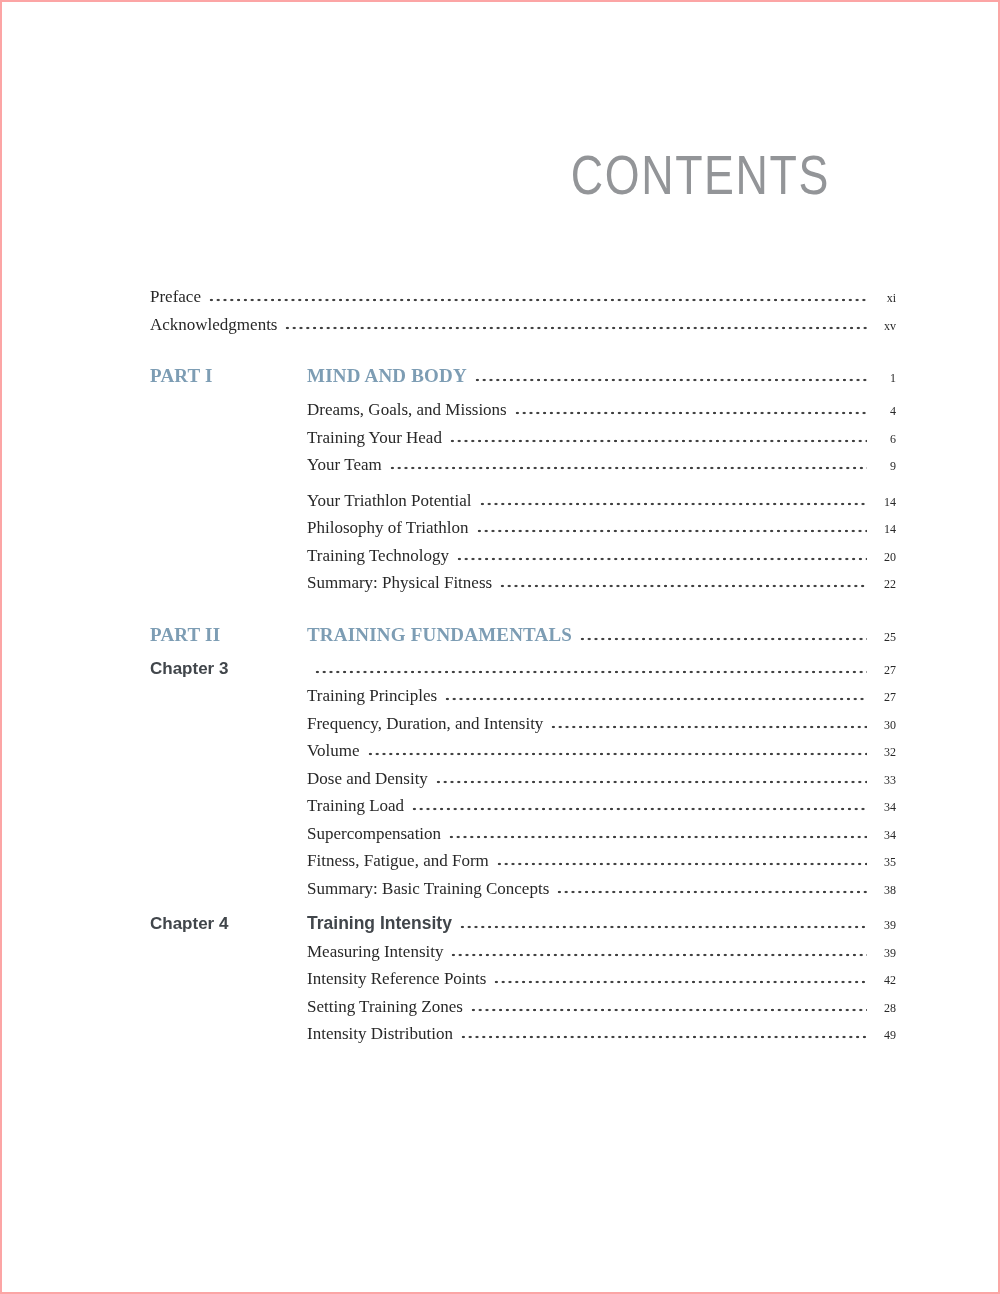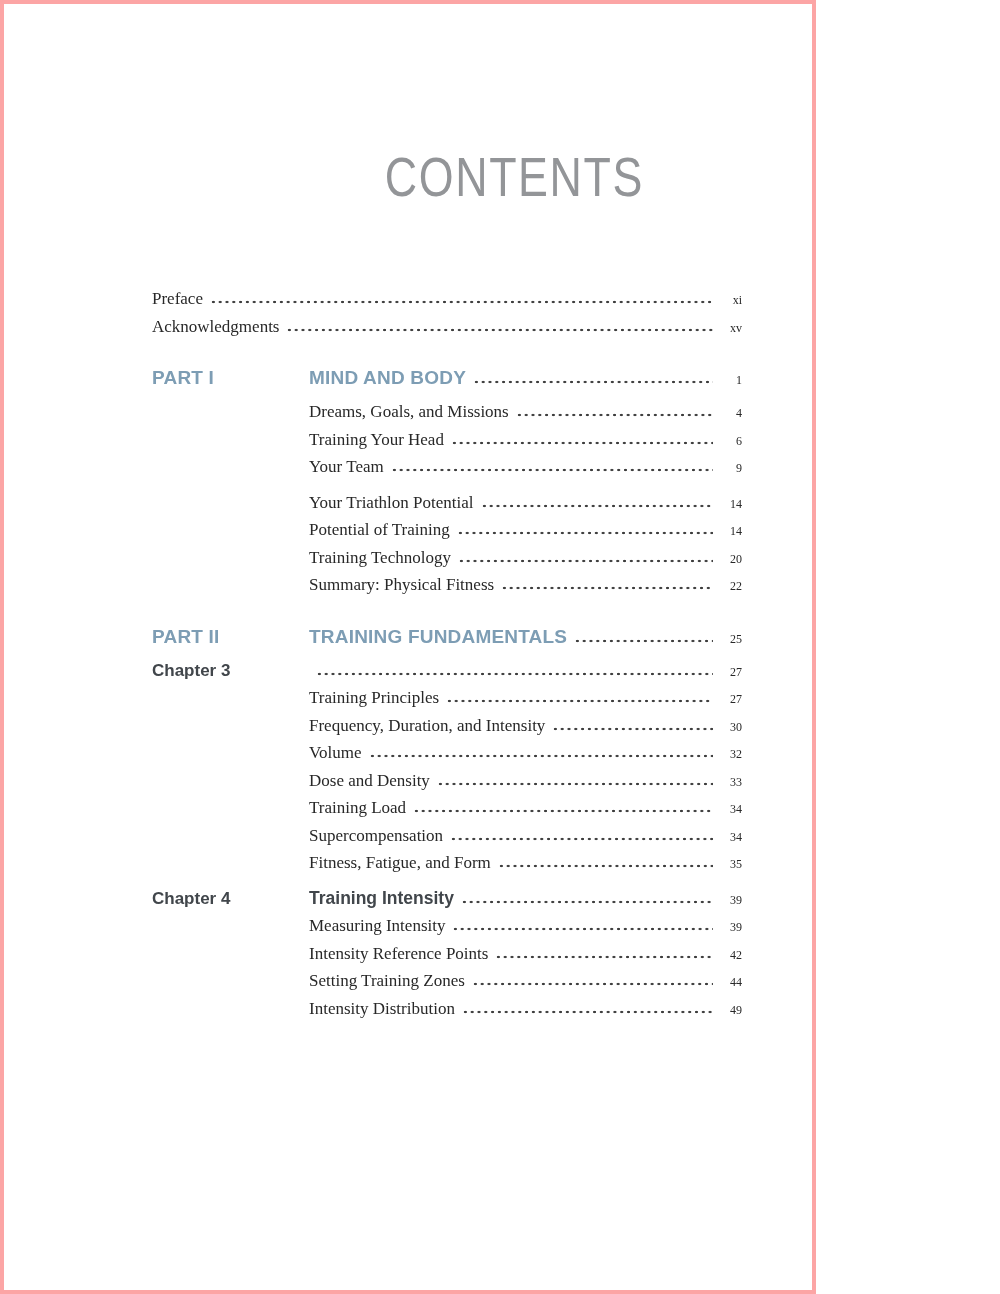--- a/index.html
+++ b/index.html
@@ -4,39 +4,39 @@
 <style>
   :root{
     --accent:#7d9db4;
     --heading:#41464b;
     --body:#282828;
     --title-gray:#939598;
     --dot:#3b3b3b;
   }
   html,body{margin:0;padding:0;background:#fff;}
   .frame{
-    width:816px;height:1294px;box-sizing:border-box;
-    border:4px solid #fca5a5;background:#fff;position:relative;
+    width:1000px;height:1294px;box-sizing:border-box;
+    border:2px solid #fca5a5;background:#fff;position:relative;
     font-family:"Liberation Serif",serif;
     overflow:hidden;
   }
   .page-title{
     margin:146px 168px 0 0;
     text-align:right;
     font-family:"Liberation Sans",sans-serif;
     font-weight:300;
     font-size:56px;
     line-height:54px;
     letter-spacing:2px;
     color:var(--title-gray);
     transform:scaleX(0.80);
     transform-origin:100% 50%;
   }
   .toc{
-    margin:82px 70px 0 148px;
+    margin:82px 102px 0 148px;
   }
   .row{
     display:flex;
     align-items:baseline;
     line-height:25.5px;
     font-size:17px;
     color:var(--body);
   }
   .col-label{
     flex:none;width:157px;
@@ -60,21 +60,21 @@
     font-size:12px;color:var(--body);
   }
   
   .row-front .entry-title{font-family:"Liberation Serif",serif;}
   
   .part-group{margin-top:23px;}
   .toc > .part-group:first-of-type{margin-top:45px;}
   .row-part{line-height:28px;}
   .row-part .col-label,
   .row-part .entry-title{
-    font-family:Liberation Sans, sans-serif;
+    font-family:Liberation Serif, serif;
     font-weight:bold;
     font-size:19px;
     color:var(--accent);
     letter-spacing:0.2px;
   }
   
   .chapter-group{margin-top:8px;}
   .row-part + .chapter-group{margin-top:5px;}
   .row-chapter .entry-title{
     font-family:"Liberation Sans",sans-serif;
@@ -130,21 +130,21 @@
         </div>
         <div class="chapter-group">
           <div class="row row-section">
     <span class="col-label"></span>
     <span class="entry-title">Your Triathlon Potential</span>
     <span class="leader"></span>
     <span class="page-num">14</span>
   </div>
           <div class="row row-section">
     <span class="col-label"></span>
-    <span class="entry-title">Potential of Training</span>
+    <span class="entry-title">Philosophy of Triathlon</span>
     <span class="leader"></span>
     <span class="page-num">14</span>
   </div>
           <div class="row row-section">
     <span class="col-label"></span>
     <span class="entry-title">Training Technology</span>
     <span class="leader"></span>
     <span class="page-num">20</span>
   </div>
           <div class="row row-section">
@@ -203,20 +203,26 @@
     <span class="entry-title">Supercompensation</span>
     <span class="leader"></span>
     <span class="page-num">34</span>
   </div>
           <div class="row row-section">
     <span class="col-label"></span>
     <span class="entry-title">Fitness, Fatigue, and Form</span>
     <span class="leader"></span>
     <span class="page-num">35</span>
   </div>
+          <div class="row row-section">
+    <span class="col-label"></span>
+    <span class="entry-title">Summary: Basic Training Concepts</span>
+    <span class="leader"></span>
+    <span class="page-num">38</span>
+  </div>
         </div>
         <div class="chapter-group">
           <div class="row row-chapter">
     <span class="col-label">Chapter 4</span>
     <span class="entry-title">Training Intensity</span>
     <span class="leader"></span>
     <span class="page-num">39</span>
   </div>
           <div class="row row-section">
     <span class="col-label"></span>
@@ -227,21 +233,21 @@
           <div class="row row-section">
     <span class="col-label"></span>
     <span class="entry-title">Intensity Reference Points</span>
     <span class="leader"></span>
     <span class="page-num">42</span>
   </div>
           <div class="row row-section">
     <span class="col-label"></span>
     <span class="entry-title">Setting Training Zones</span>
     <span class="leader"></span>
-    <span class="page-num">44</span>
+    <span class="page-num">28</span>
   </div>
           <div class="row row-section">
     <span class="col-label"></span>
     <span class="entry-title">Intensity Distribution</span>
     <span class="leader"></span>
     <span class="page-num">49</span>
   </div>
         </div>
       </div>
     </div>

